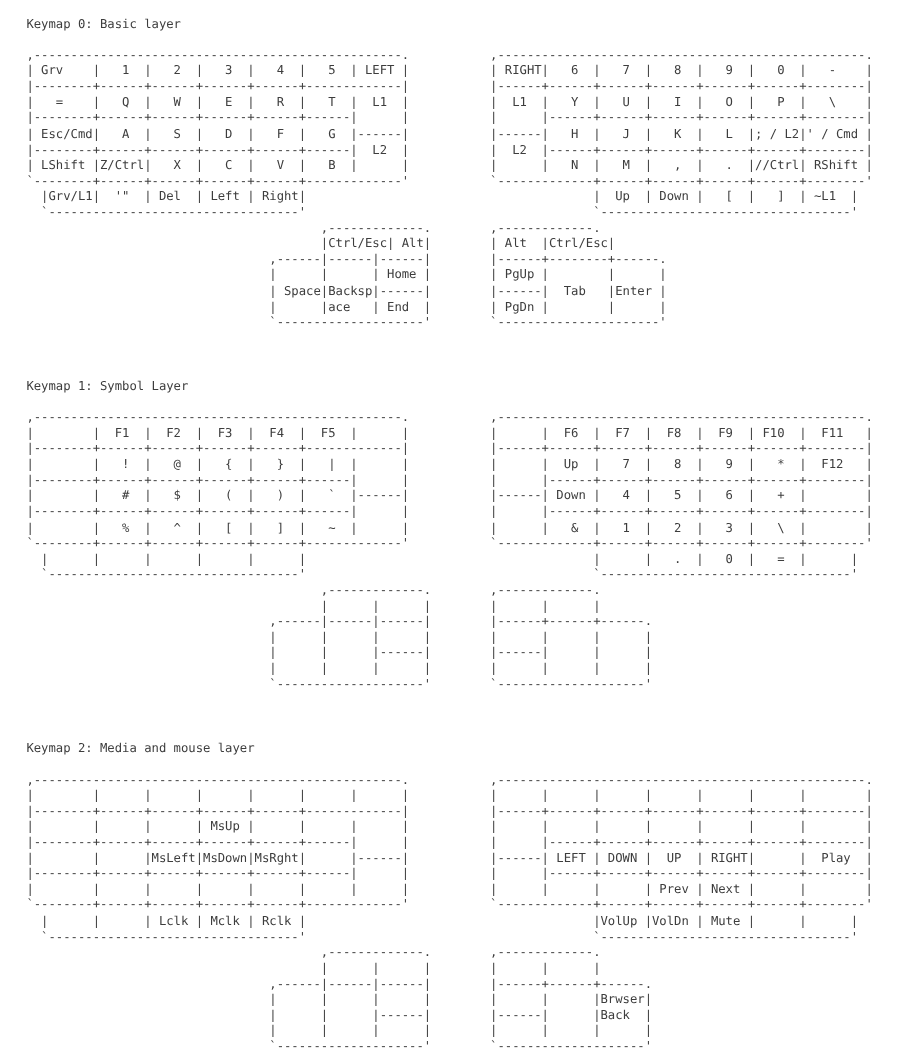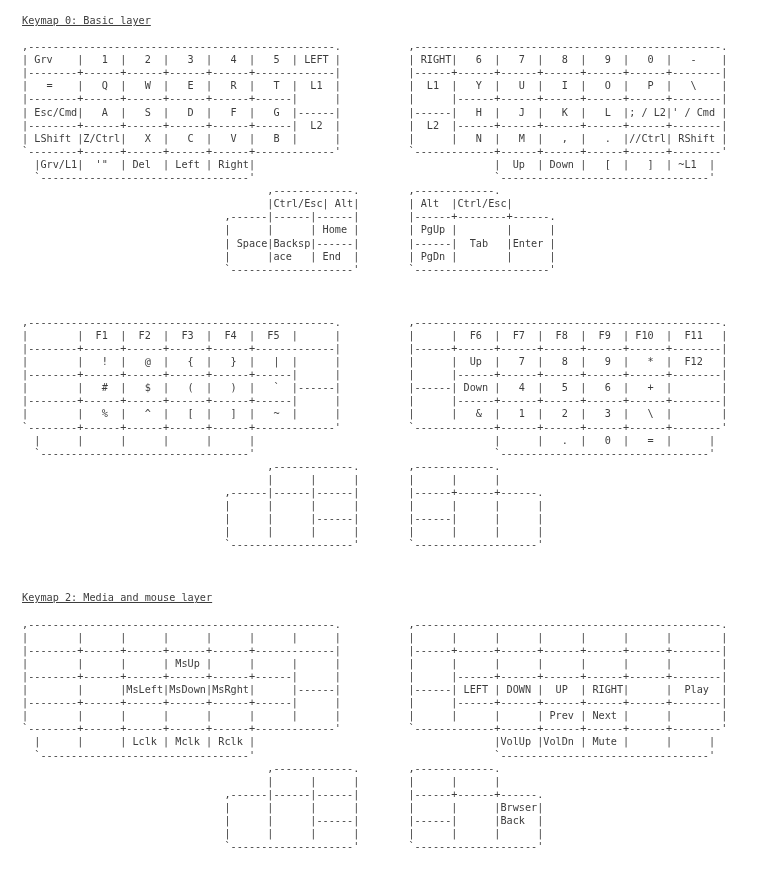--- a/index.html
+++ b/index.html
@@ -18,21 +18,20 @@
   }
   .keymap-section {
     margin: 0 0 40px 0;
   }
   .keymap-title {
     font-size: 10.2px;
     line-height: 13.1px;
     white-space: pre;
     margin: 0 0 13px 0;
     font-weight: normal;
-    text-decoration: underline;
   }
   pre.keymap-art {
     margin: 0;
     padding: 0;
     font-family: inherit;
     font-size: 10.2px;
     line-height: 13.1px;
     white-space: pre;
     letter-spacing: 0;
   }
@@ -58,20 +57,21 @@
                                         ,-------------.        ,-------------.
                                         |Ctrl/Esc| Alt|        | Alt  |Ctrl/Esc|
                                  ,------|------|------|        |------+--------+------.
                                  |      |      | Home |        | PgUp |        |      |
                                  | Space|Backsp|------|        |------|  Tab   |Enter |
                                  |      |ace   | End  |        | PgDn |        |      |
                                  `--------------------'        `----------------------'</pre>
   </section>
 
   <section class="keymap-section">
+    <div class="keymap-title">Keymap 1: Symbol Layer</div>
     <pre class="keymap-art">,--------------------------------------------------.           ,--------------------------------------------------.
 |        |  F1  |  F2  |  F3  |  F4  |  F5  |      |           |      |  F6  |  F7  |  F8  |  F9  | F10  |  F11   |
 |--------+------+------+------+------+-------------|           |------+------+------+------+------+------+--------|
 |        |   !  |   @  |   {  |   }  |   |  |      |           |      |  Up  |   7  |   8  |   9  |   *  |  F12   |
 |--------+------+------+------+------+------|      |           |      |------+------+------+------+------+--------|
 |        |   #  |   $  |   (  |   )  |   `  |------|           |------| Down |   4  |   5  |   6  |   +  |        |
 |--------+------+------+------+------+------|      |           |      |------+------+------+------+------+--------|
 |        |   %  |   ^  |   [  |   ]  |   ~  |      |           |      |   &amp;  |   1  |   2  |   3  |   \  |        |
 `--------+------+------+------+------+-------------'           `-------------+------+------+------+------+--------'
   |      |      |      |      |      |                                       |      |   .  |   0  |   =  |      |

